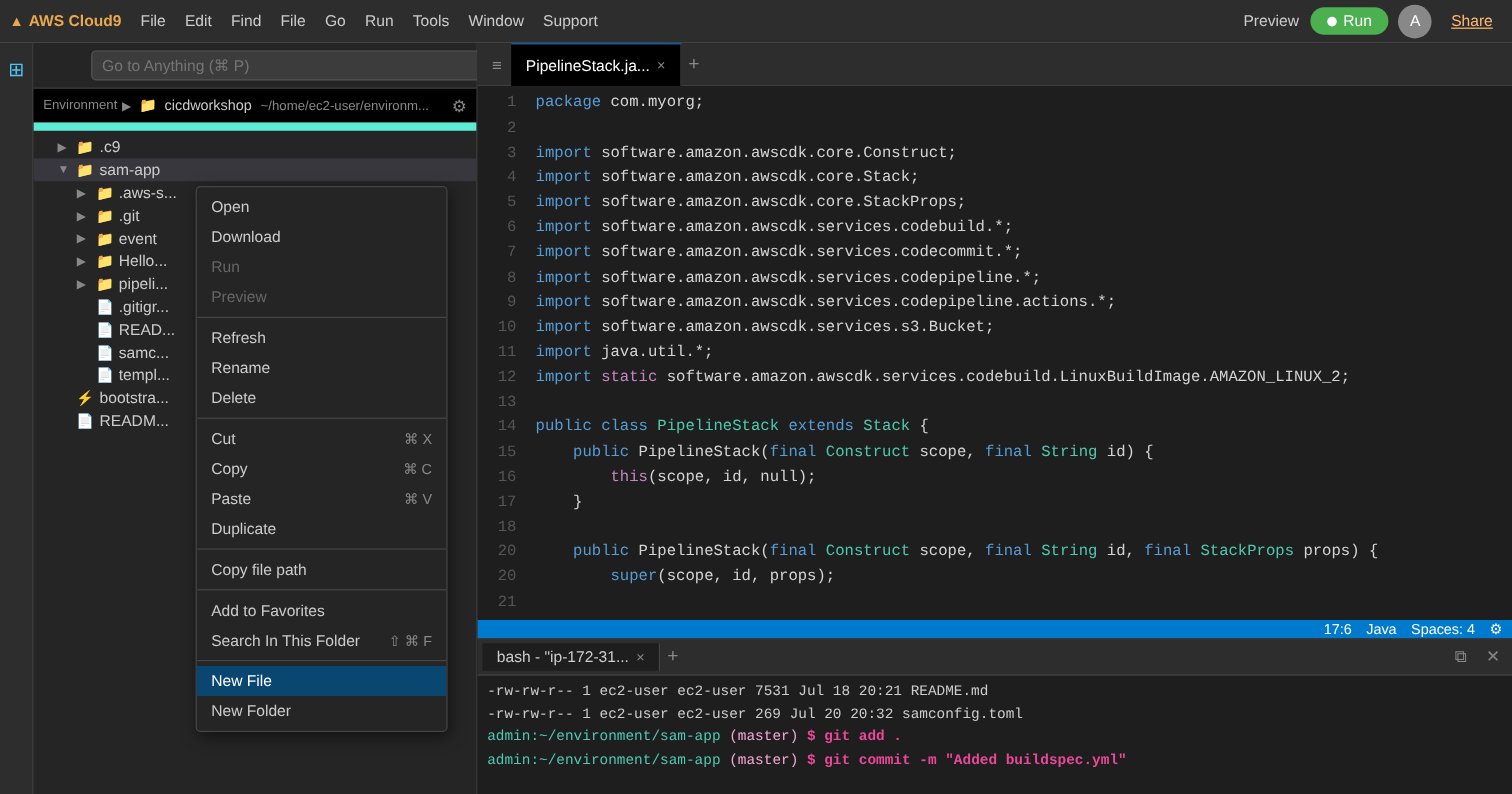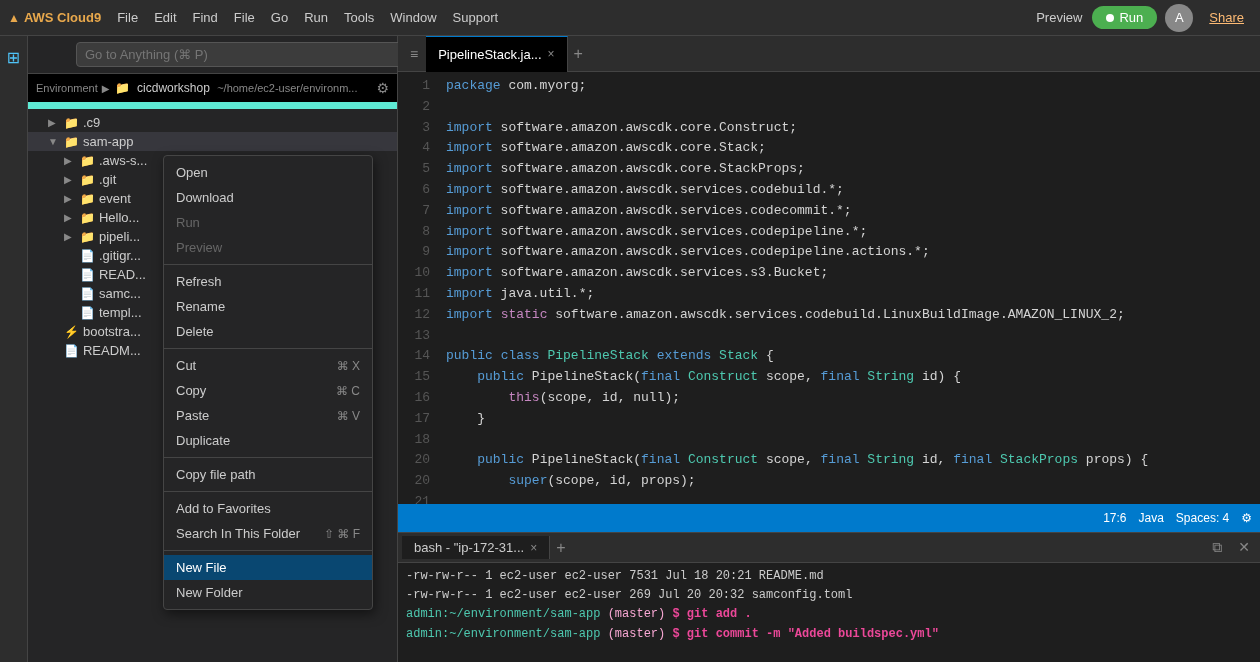--- a/index.html
+++ b/index.html
@@ -130,21 +130,21 @@
       flex: 1; padding: 0 8px;
       font-family: 'Courier New', monospace; font-size: 13px; line-height: 1.6;
       white-space: pre; color: #d4d4d4;
     }
     .kw { color: #569cd6; }
     .kw2 { color: #c586c0; }
     .type { color: #4ec9b0; }
 
     
     #status-bar {
-      background: #007acc; height: 28px; display: flex; align-items: center;
+      background: #007acc; height: 16px; display: flex; align-items: center;
       padding: 0 8px; font-size: 12px; color: white; gap: 12px;
     }
     .status-right { margin-left: auto; display: flex; gap: 12px; align-items: center; }
 
     
     #terminal-area {
       height: 130px; background: #1e1e1e; border-top: 1px solid #444;
       display: flex; flex-direction: column;
     }
     #terminal-tabs {

